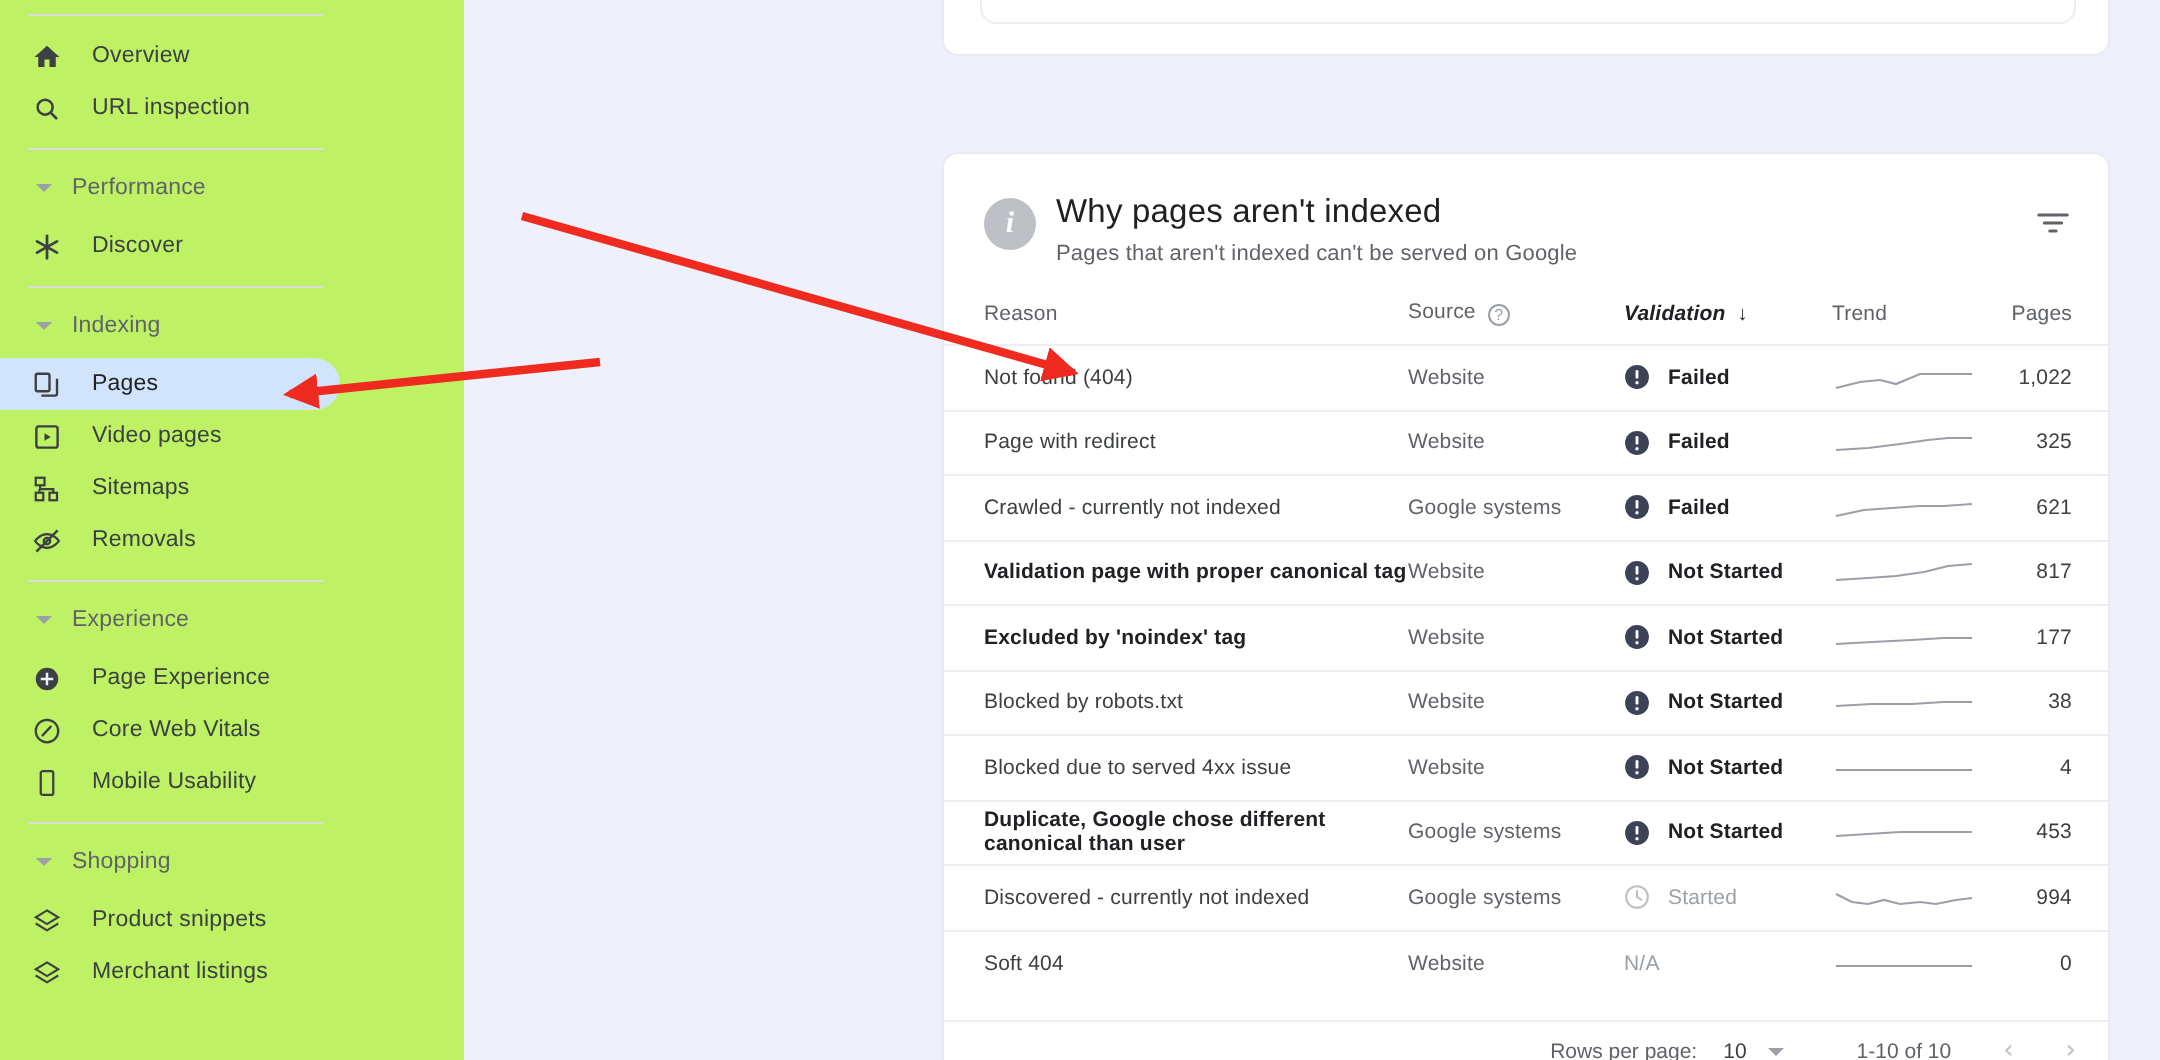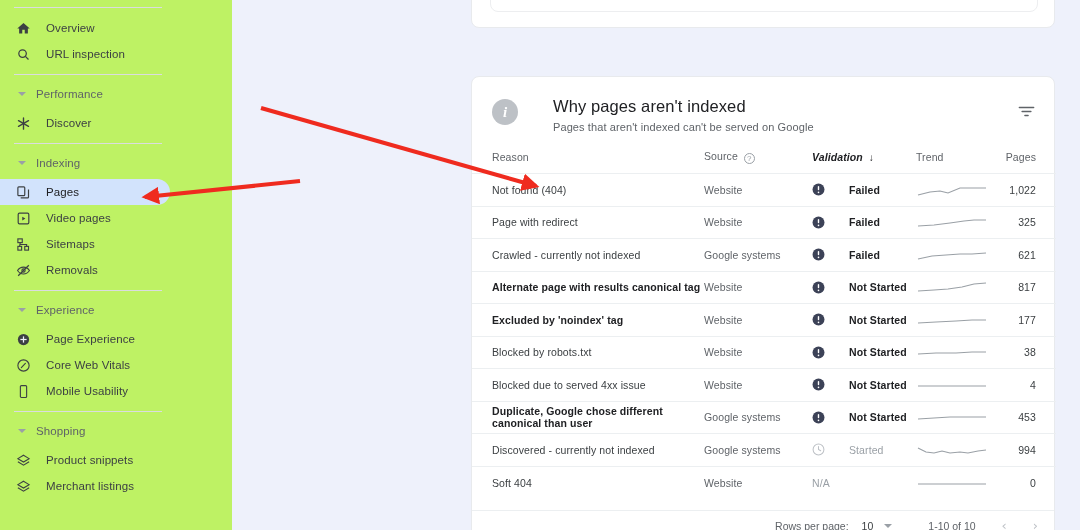--- a/index.html
+++ b/index.html
@@ -79,21 +79,21 @@
   
   #panel { left: 239px; top: 76px; width: 584px; height: 465px; }
   .panel-head { display: flex; align-items: flex-start; padding: 20px 18px 0 20px; }
   .info-badge {
     width: 26px; height: 26px; border-radius: 50%;
     background: #bdc1c6; color: #fff;
     display: flex; align-items: center; justify-content: center;
     font-size: 15px; font-family: "Liberation Serif", serif;
     font-style: italic; font-weight: bold; flex: 0 0 26px; margin-top: 2px;
   }
-  .panel-titles { margin-left: 35px; flex: 1; }
+  .panel-titles { margin-left: 10px; flex: 1; }
   .panel-title { font-size: 16.5px; color: #202124; font-weight: normal; letter-spacing: .1px; }
   .panel-sub { font-size: 11px; color: #5f6368; margin-top: 5px; letter-spacing: .1px; }
   .filter-btn { margin-top: 5px; cursor: pointer; }
 
   
   table { width: 100%; border-collapse: collapse; margin-top: 17px; table-layout: fixed; }
   thead th {
     font-size: 10.5px; color: #5f6368; font-weight: normal;
     text-align: left; padding: 0 0 9px 0; letter-spacing: .1px;
   }
@@ -112,21 +112,21 @@
   thead th.c-pages { text-align: right; padding-right: 20px; }
   .src { color: #5f6368; }
   .help-ico {
     display: inline-block; width: 11px; height: 11px; border-radius: 50%;
     border: 1px solid #9aa0a6; color: #9aa0a6; font-size: 8px;
     text-align: center; line-height: 9px; margin-left: 6px; vertical-align: -1px;
   }
   .sort-arrow { margin-left: 6px; font-size: 10px; color: #202124; }
   .vcell { display: flex; align-items: center; }
   .st-ico { width: 13px; height: 13px; flex: 0 0 13px; }
-  .st-text { margin-left: 24px; font-size: 10.5px; }
+  .st-text { margin-left: 9px; font-size: 10.5px; }
   .st-fail .st-text { color: #202124; font-weight: bold; }
   .st-start .st-text { color: #9aa0a6; }
   .st-na { color: #9aa0a6; }
   .spark { display: block; }
 
   
   .tfoot {
     position: absolute; left: 0; bottom: 0; width: 100%;
     display: flex; align-items: center; justify-content: flex-end;
     height: 30px; padding-right: 16px;
@@ -397,21 +397,21 @@
                 </div>
               </td>
               <td class="c-trend">
                 <svg class="spark" width="72" height="20" viewBox="0 0 72 20">
                   <path d="M2,14 L16,11 L30,10 L44,9 L56,9 L70,8" fill="none" stroke="#9aa0a6" stroke-width="1.1"></path>
                 </svg>
               </td>
               <td class="c-pages">621</td>
             </tr>
             <tr class="bold">
-              <td class="c-reason reason">Alternate page with results canonical tag</td>
+              <td class="c-reason reason">Validation page with proper canonical tag</td>
               <td class="c-source src">Website</td>
               <td class="c-valid">
                 <div class="vcell st-fail">
                   <svg class="st-ico" viewBox="0 0 24 24">
                     <circle cx="12" cy="12" r="11" fill="#3c4257"></circle>
                     <rect x="10.7" y="5.5" width="2.6" height="8" rx="1.3" fill="#fff"></rect>
                     <circle cx="12" cy="17.3" r="1.55" fill="#fff"></circle>
                   </svg>
                   <span class="st-text">Not Started</span>
                 </div>

